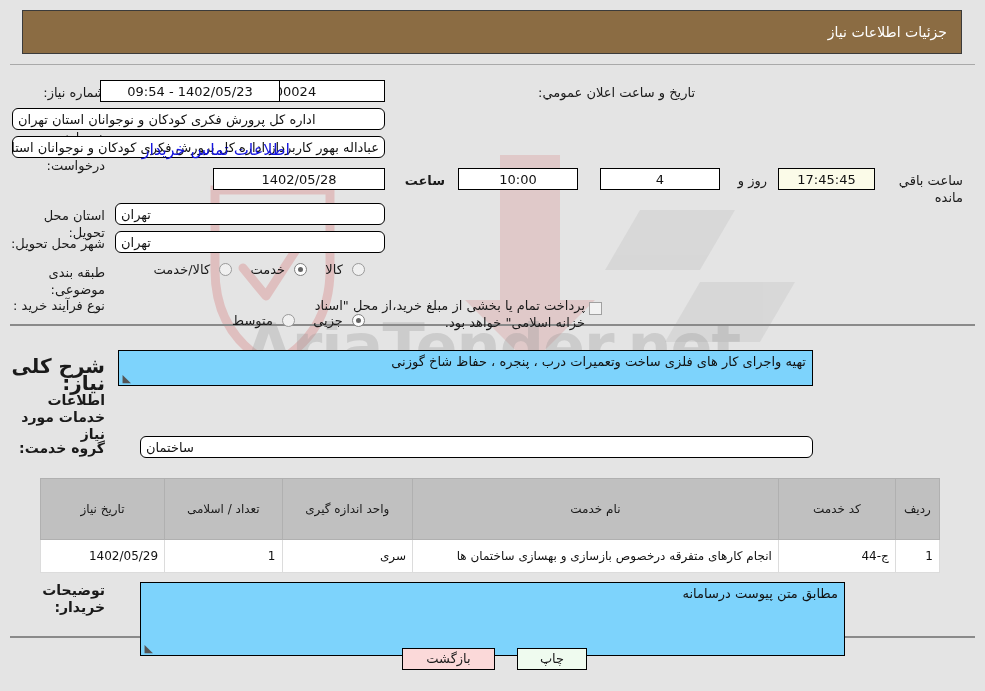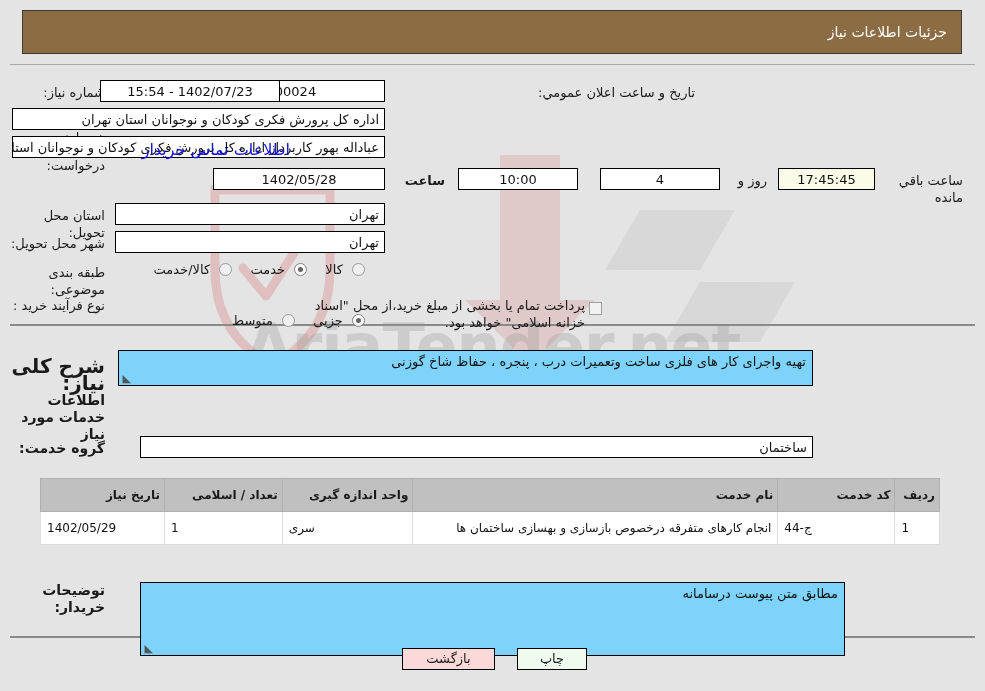--- a/index.html
+++ b/index.html
@@ -89,21 +89,21 @@
     font-size: 13px;
     color: #111111;
     box-sizing: border-box;
     padding: 1px 5px;
     line-height: 19px;
     height: 22px;
     overflow: hidden;
     white-space: nowrap;
   }
   .fld-c { text-align: center; }
-  .fld-r { text-align: right; }
+  .fld-r { text-align: left; border-radius: 6px; }
   .fld-timer {
     background: #fbfbe8;
     border: 1px solid #000;
     text-align: center;
   }
   .link {
     color: #1515dd;
     font-size: 16px;
     text-decoration: none;
     cursor: pointer;
@@ -164,34 +164,34 @@
     position: absolute;
     border-collapse: collapse;
     z-index: 4;
     font-size: 12px;
     background: #fff;
   }
   table.grid th {
     background: #c0c0c0;
     border: 1px solid #b0b0b0;
     color: #1a1a1a;
-    font-weight: bold;
+    font-weight: normal;
     font-size: 12px;
     height: 28px;
-    padding: 2px 4px;
-    text-align: right;
+    padding: 16px 4px;
+    text-align: center;
   }
   table.grid td {
     border: 1px solid #dcdcdc;
     background: #ffffff;
     height: 28px;
     padding: 2px 6px;
     color: #111;
     font-size: 12px;
-    text-align: left;
+    text-align: right;
   }
   table.grid td.right { text-align: right; }
   
   .btn {
     position: absolute;
     border: 1px solid #000;
     font-size: 13px;
     height: 22px;
     line-height: 20px;
     text-align: center;
@@ -228,21 +228,21 @@
     <span class="t">جزئیات اطلاعات نیاز</span>
   </div>
 
   <div class="panel panel-top"></div>
   <div class="panel panel-mid"></div>
 
   <div class="abs lbl" style="right:880px; top:84px; width:95px;">شماره نیاز:</div>
   <div class="abs fld fld-c" style="right:600px; top:80px; width:270px;">1102001607000024</div>
 
   <div class="abs lbl" style="right:290px; top:84px; width:265px;">تاریخ و ساعت اعلان عمومي:</div>
-  <div class="abs fld fld-c" style="right:705px; top:80px; width:180px; left:100px; right:auto;">1402/07/23 - 15:54</div>
+  <div class="abs fld fld-c" style="right:705px; top:80px; width:180px; left:100px; right:auto;">1402/05/23 - 09:54</div>
 
   <div class="abs lbl" style="right:880px; top:112px; width:100px;">نام دستگاه خریدار:</div>
   <div class="abs fld fld-r" style="right:600px; top:108px; width:373px;">اداره کل پرورش فکری کودکان و نوجوانان استان تهران</div>
 
   <div class="abs lbl" style="right:880px; top:140px; width:110px;">ایجاد کننده درخواست:</div>
   <div class="abs fld fld-r" style="right:600px; top:136px; width:373px;">عباداله بهور کاربرداز اداره کل پرورش فکری کودکان و نوجوانان استان تهران</div>
   <a class="abs link" style="right:695px; top:140px;" href="#">اطلاعات تماس خریدار</a>
 
   <div class="abs fld fld-c" style="right:600px; top:168px; width:172px;">1402/05/28</div>
   <div class="abs lbl" style="right:540px; top:172px;font-weight:bold;">ساعت</div>

